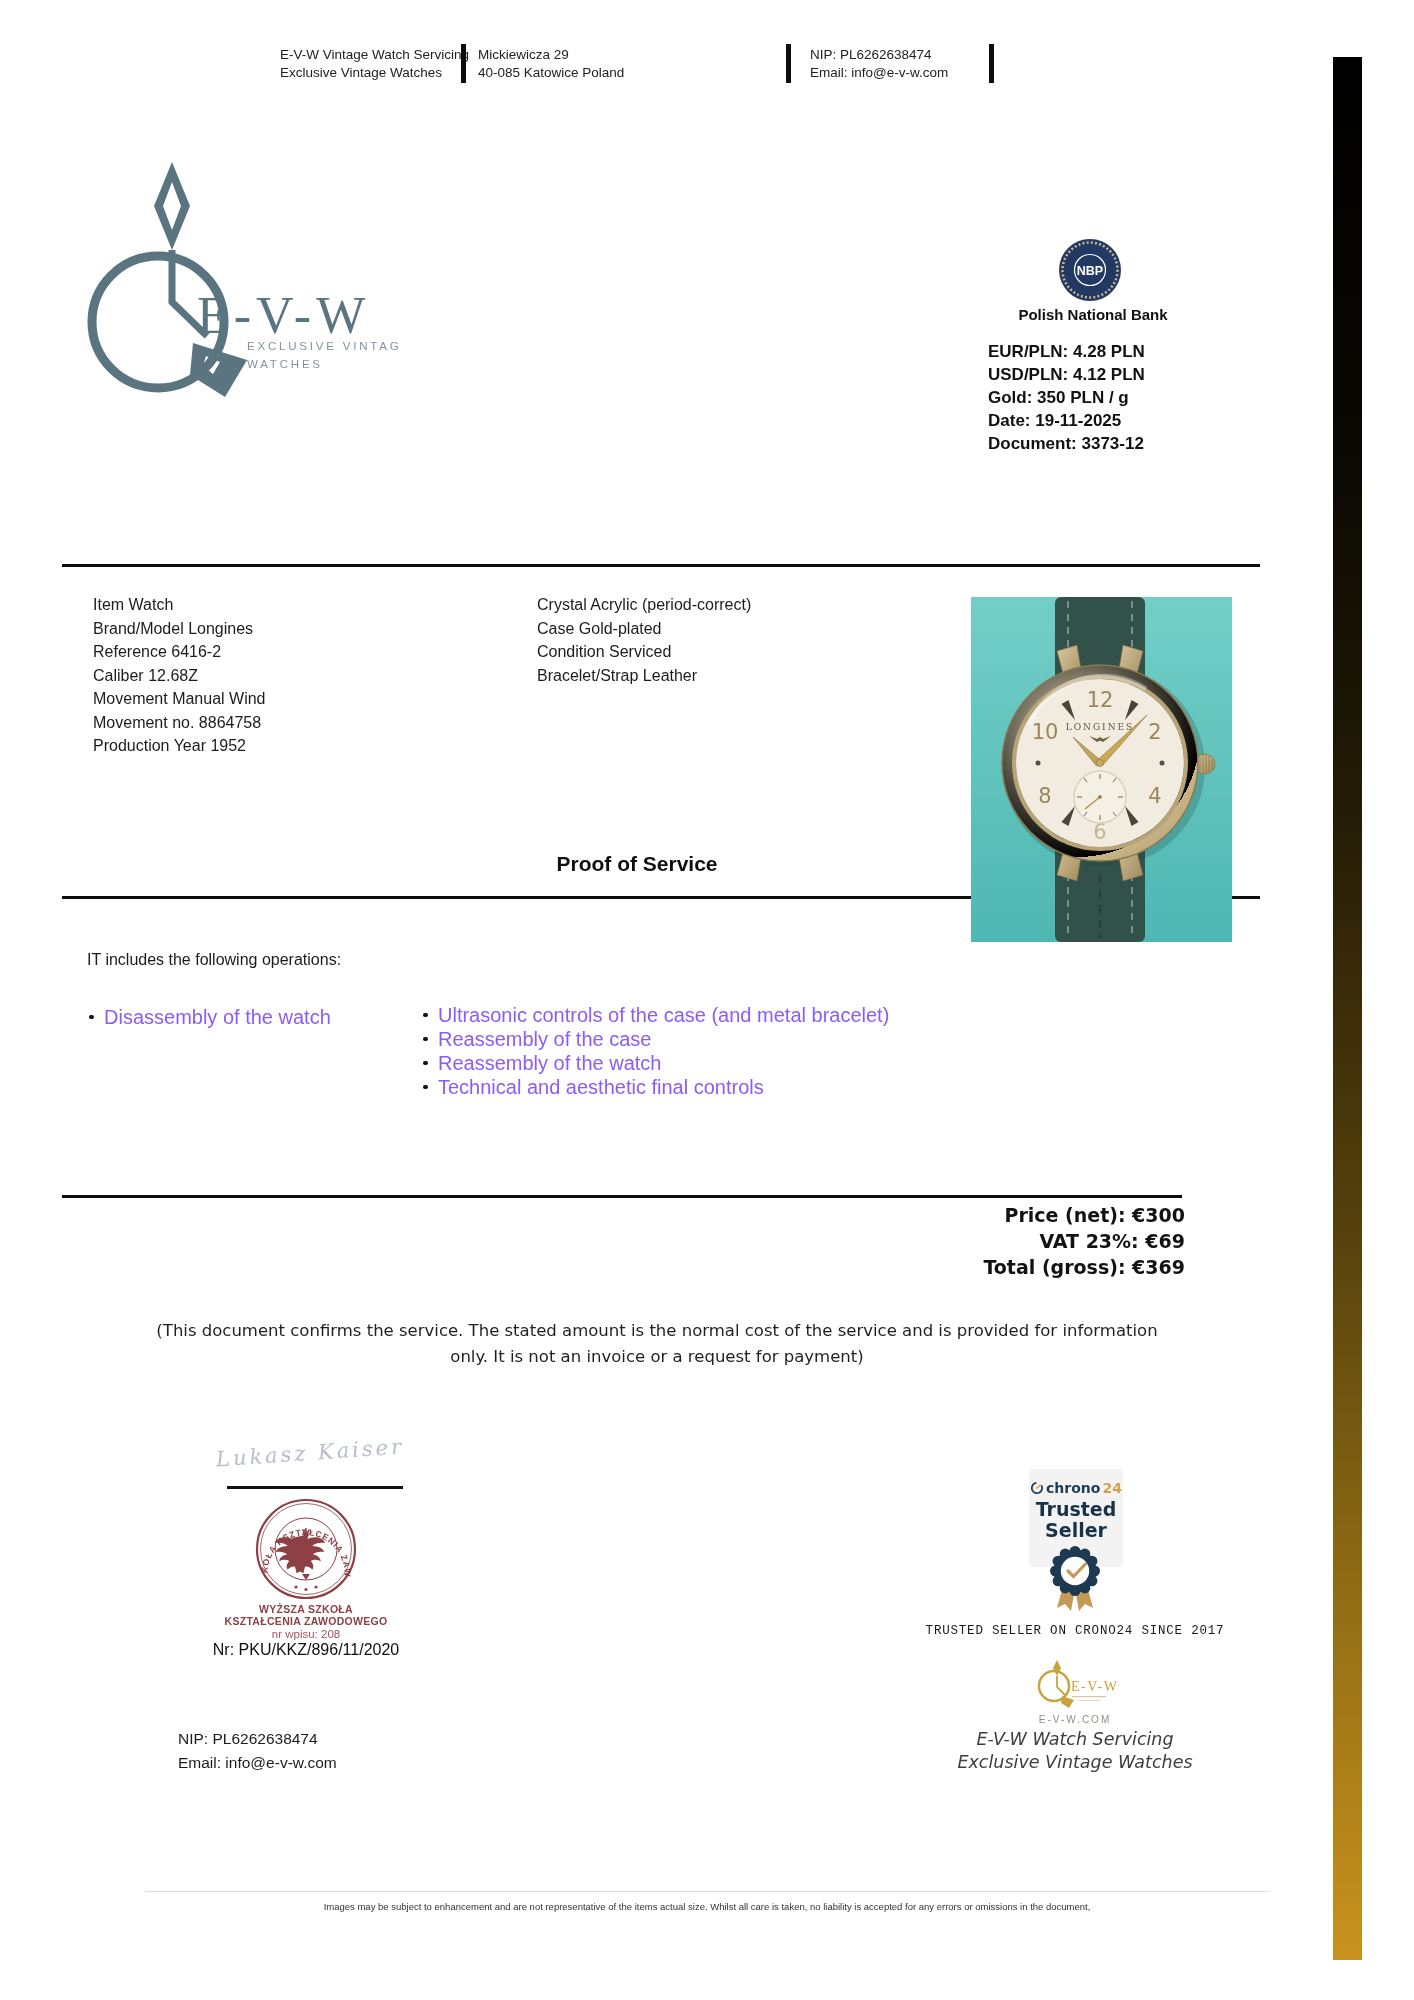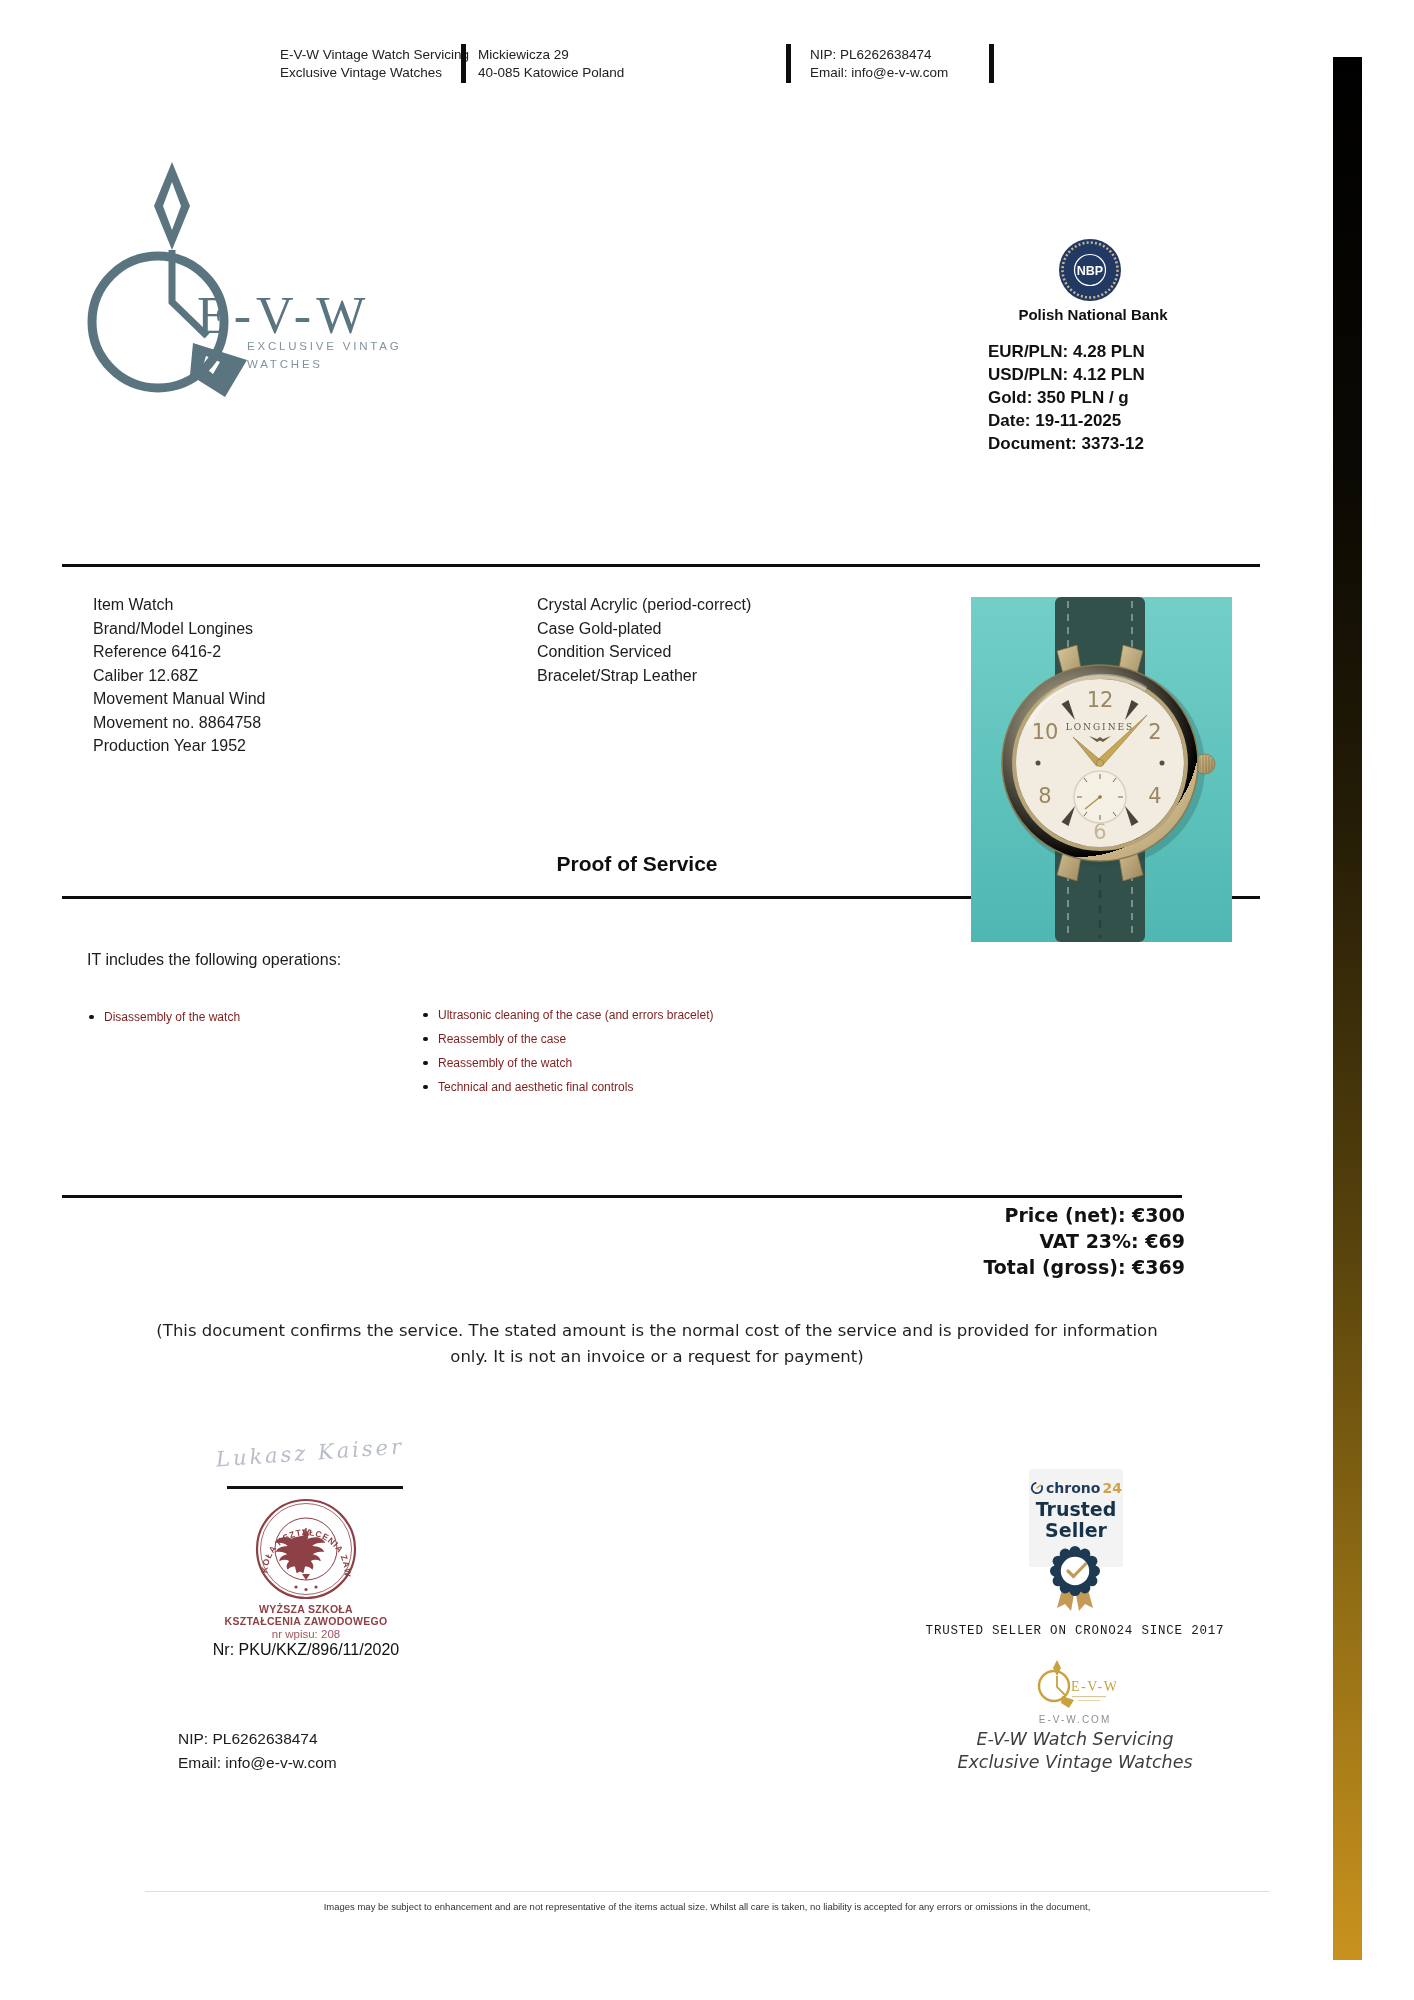--- a/index.html
+++ b/index.html
@@ -17,21 +17,21 @@
 
   
   .sec-title { font-weight:bold; text-align:center; color:#0f0f0f; }
   .rule { height:3px; background:#0d0d0d; }
 
   
   .det { font-size:16px; line-height:23.5px; color:#1c1c1c; }
 
   
   .intro { font-size:16px; color:#1c1c1c; }
-  .ops .op { position:relative; padding-left:17px; font-size:12px; line-height:24px; color:#7f1d1d; }
+  .ops .op { position:relative; padding-left:17px; font-size:20px; line-height:24px; color:#8b5cf6; }
   .ops .op::before { content:""; position:absolute; left:2px; top:9.5px; width:4.5px; height:4.5px;
                      border-radius:50%; background:#111; }
   .ops .op + .op { margin-top:4px; }
 
   
   .pricing { text-align:right; font-family:"DejaVu Sans", sans-serif; font-weight:bold;
              font-size:19px; line-height:26px; color:#121212; }
 
   
   .note { text-align:center; font-family:"DejaVu Sans", sans-serif; font-size:16.5px;
@@ -200,21 +200,21 @@
 
   <div class="abs sec-title" style="left:62px; top:852px; width:1150px; font-size:21px;">Proof of Service</div>
   <div class="abs rule" style="left:62px; top:896px; width:1198px; z-index:1;"></div>
 
   <div class="abs intro" style="left:87px; top:951px;">IT includes the following operations:</div>
 
   <div class="abs ops" style="left:87px; top:1005px; width:290px;">
     <div class="op">Disassembly of the watch</div>
   </div>
   <div class="abs ops" style="left:421px; top:1003px; width:540px;">
-    <div class="op" style="margin-top:0">Ultrasonic cleaning of the case (and errors bracelet)</div>
+    <div class="op" style="margin-top:0">Ultrasonic controls of the case (and metal bracelet)</div>
     <div class="op" style="margin-top:0">Reassembly of the case</div>
     <div class="op" style="margin-top:0">Reassembly of the watch</div>
     <div class="op" style="margin-top:0">Technical and aesthetic final controls</div>
   </div>
 
   <div class="abs rule" style="left:62px; top:1195px; width:1120px;"></div>
   <div class="abs pricing" style="left:685px; top:1202px; width:500px;">
     <div>Price (net): €300</div>
     <div>VAT 23%: €69</div>
     <div>Total (gross): €369</div>

